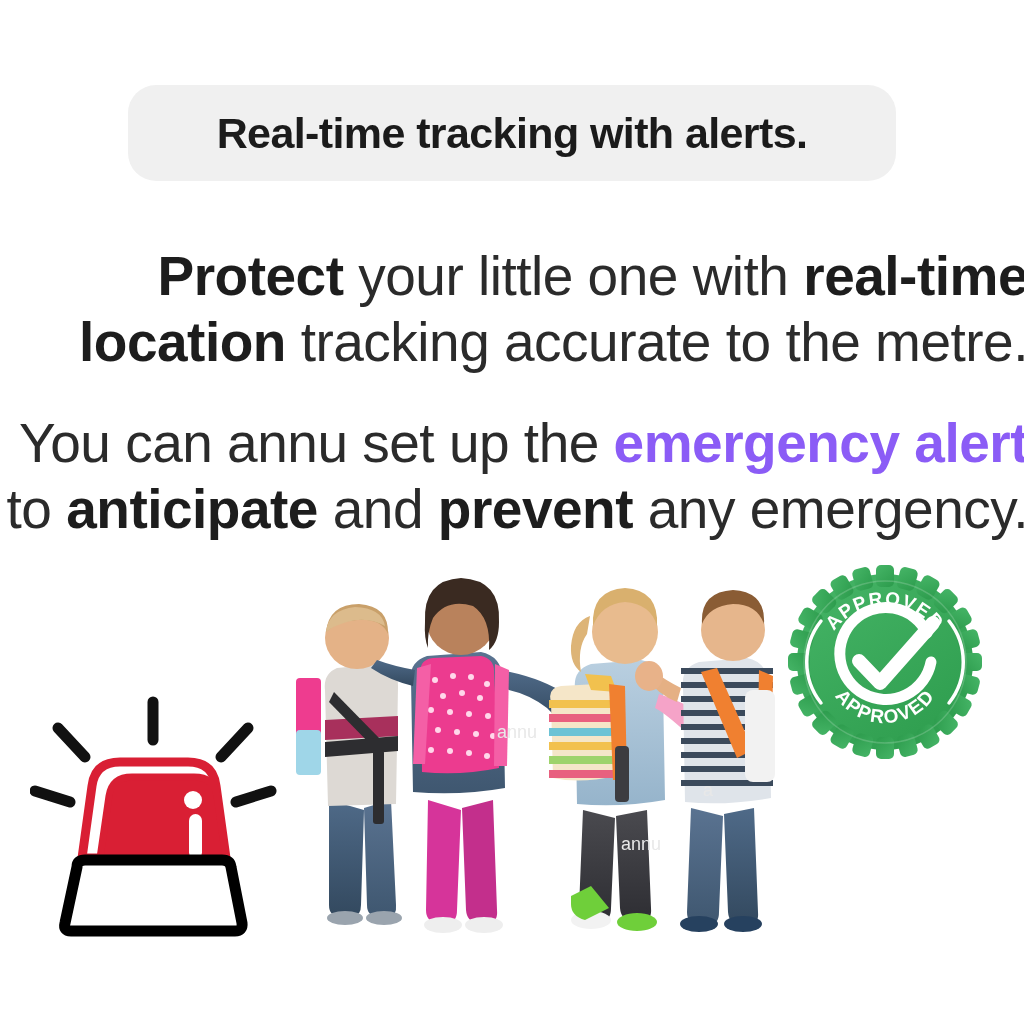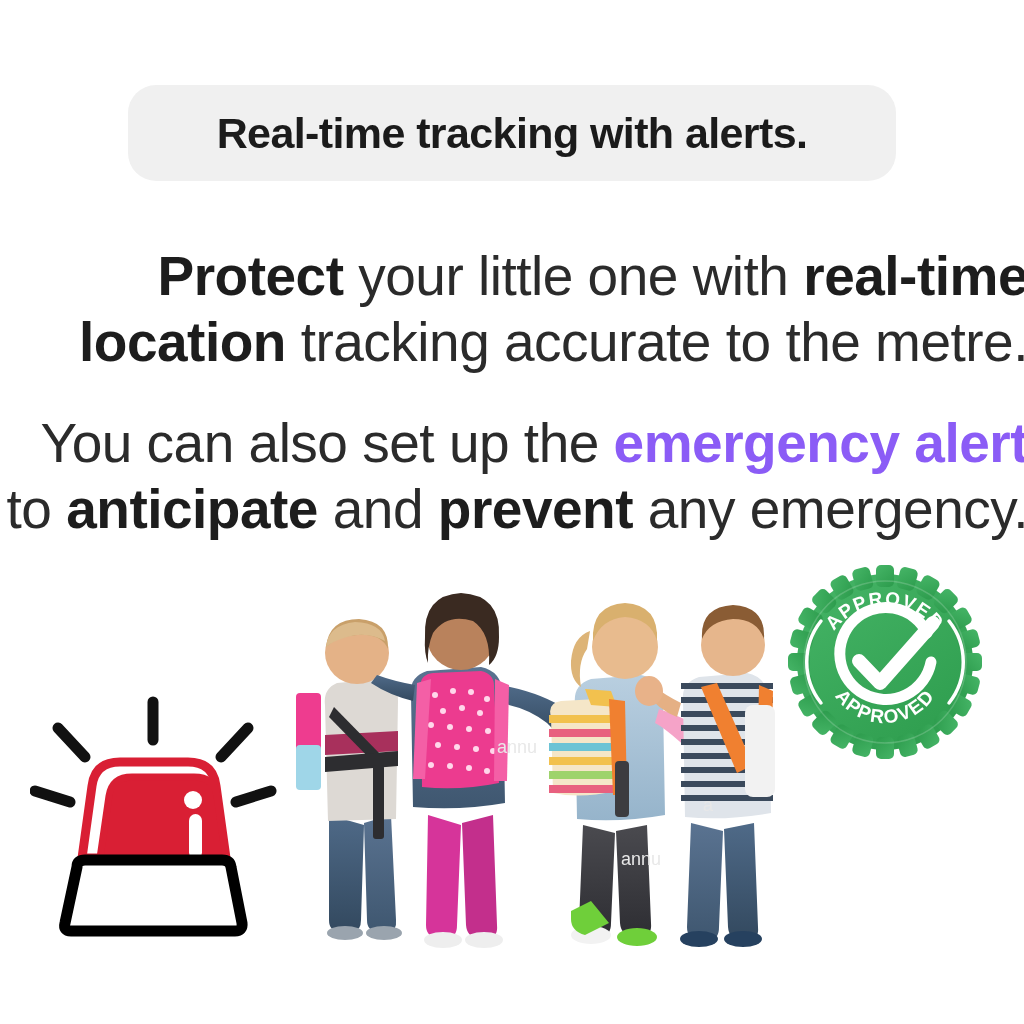--- a/index.html
+++ b/index.html
@@ -62,21 +62,21 @@
     top: 690px;
     width: 250px;
     height: 260px;
   }
   .siren-icon svg { display: block; width: 100%; height: 100%; }
 
   
   .kids-photo {
     position: absolute;
     left: 285px;
-    top: 575px;
+    top: 560px;
     width: 490px;
     height: 400px;
     overflow: hidden;
     background: #737373;
   }
   .kids-photo svg { display: block; width: 100%; height: 100%; }
 
   
   .approved-badge {
     position: absolute;
@@ -94,21 +94,21 @@
 
   <div class="title-pill">
     <div class="title-text">Real-time tracking with alerts.</div>
   </div>
 
   <div class="copy-block para-1">
     <span style="font-weight:bold;color:#1d1d1d;">Protect</span><span> your little one with </span><span style="font-weight:bold;color:#1d1d1d;">real-time location</span><span> tracking accurate to the metre.</span>
   </div>
 
   <div class="copy-block para-2">
-    <span>You can also set up the </span><span style="font-weight:bold;color:#8b5cf6;">emergency alert</span><span> to </span><span style="font-weight:bold;color:#1d1d1d;margin-top:48px;">anticipate</span><span> and </span><span style="font-weight:bold;color:#1d1d1d;margin-top:44px;">prevent</span><span> any emergency.</span>
+    <span>You can annu set up the </span><span style="font-weight:bold;color:#8b5cf6;">emergency alert</span><span> to </span><span style="font-weight:bold;color:#1d1d1d;margin-top:48px;">anticipate</span><span> and </span><span style="font-weight:bold;color:#1d1d1d;margin-top:44px;">prevent</span><span> any emergency.</span>
   </div>
 
   <div class="siren-icon">
     <svg viewBox="0 0 250 260" xmlns="http://www.w3.org/2000/svg">
 
       <g stroke="#111111" stroke-width="11" stroke-linecap="round">
         <line x1="123" y1="12" x2="123" y2="50"></line>
         <line x1="28" y1="38" x2="55" y2="67"></line>
         <line x1="218" y1="38" x2="191" y2="67"></line>
         <line x1="5" y1="101" x2="40" y2="112"></line>

